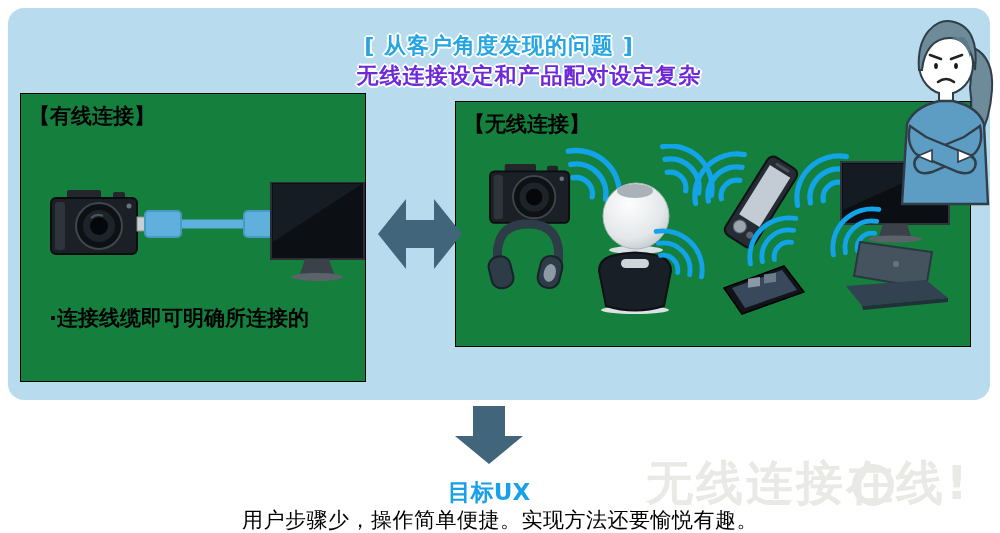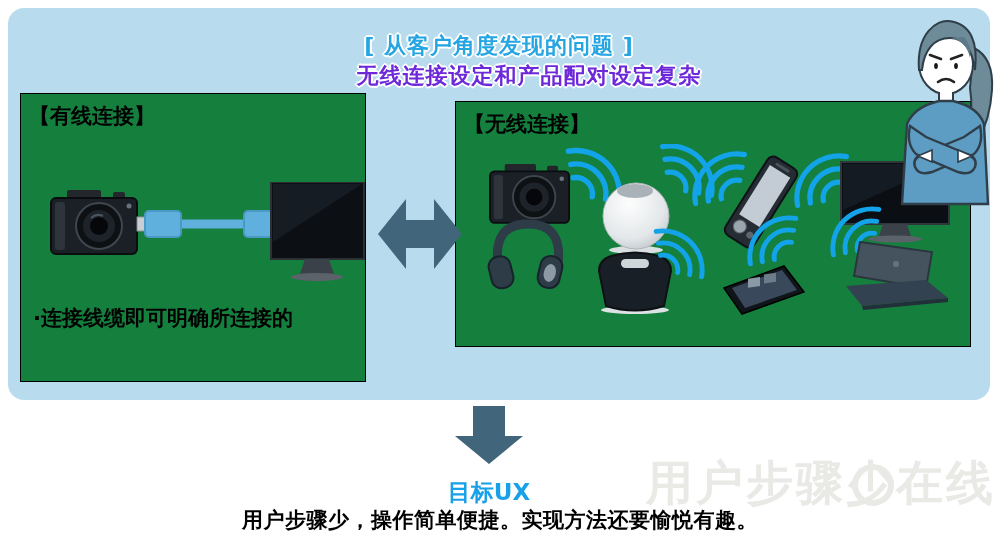--- a/index.html
+++ b/index.html
@@ -27,38 +27,38 @@
   }
   .box{
     position:absolute;background:#15803d;border:1px solid #000000;box-sizing:border-box;
   }
   .box.wired{left:12px;top:85px;width:346px;height:289px;}
   .box.wireless{left:447px;top:85px;width:516px;height:246px;margin-top:8px;}
   .box-header{
     position:absolute;left:8px;top:8px;font-size:21px;font-weight:bold;color:#000;
   }
   .note{
-    position:absolute;left:12px;font-size:21px;font-weight:bold;color:#000;
+    position:absolute;left:28px;font-size:21px;font-weight:bold;color:#000;
     line-height:32px;z-index:3;
   }
   .box.wired .note{top:208px;}
   .box.wireless .note{top:212px;}
   .art{position:absolute;pointer-events:none;}
   .wired-art{left:0px;top:88px;}
   .wireless-art{left:0px;top:42px;}
   .h-arrow{position:absolute;left:362px;top:181px;z-index:2;}
   .person{position:absolute;left:880px;top:-2px;width:120px;height:200px;z-index:5;}
   .down-arrow{position:absolute;left:447px;top:398px;z-index:1;}
   .goal-label{
     position:absolute;top:466px;left:0;width:978px;text-align:center;
     color:#18a0e8;font-size:23px;font-weight:bold;z-index:2;
   }
   .goal-desc{
     position:absolute;top:495px;left:0;width:1000px;text-align:center;
-    color:#000;font-size:21px;font-weight:bold;z-index:2;letter-spacing:0.5px;
+    color:#000;font-size:21px;font-weight:normal;z-index:2;letter-spacing:0.5px;
   }
   .watermark{
     position:absolute;left:646px;top:452px;z-index:0;
     color:#e9e9e6;font-size:47px;font-weight:bold;letter-spacing:3px;white-space:nowrap;
   }
   .wm-circle{
     position:absolute;left:206px;top:12px;width:30px;height:30px;
     border:6px solid #e9e9e6;border-radius:50%;background:transparent;
   }
 </style>
@@ -231,15 +231,15 @@
 </div>
 
 <svg class="down-arrow" width="80" height="70" viewBox="0 0 80 70">
   <polygon points="26,8 58,8 58,38 76,38 42,66 8,38 26,38" fill="#41657b"></polygon>
 </svg>
 
 <div class="goal-label outline-white">目标UX</div>
 <div class="goal-desc outline-white">用户步骤少，操作简单便捷。实现方法还要愉悦有趣。</div>
 
 <div class="watermark">
-  <span>用户步骤少</span><span>在线!</span>
+  <span>无线连接</span><span>在线!</span>
   <span class="wm-circle"></span>
 </div>
 
 </body></html>

